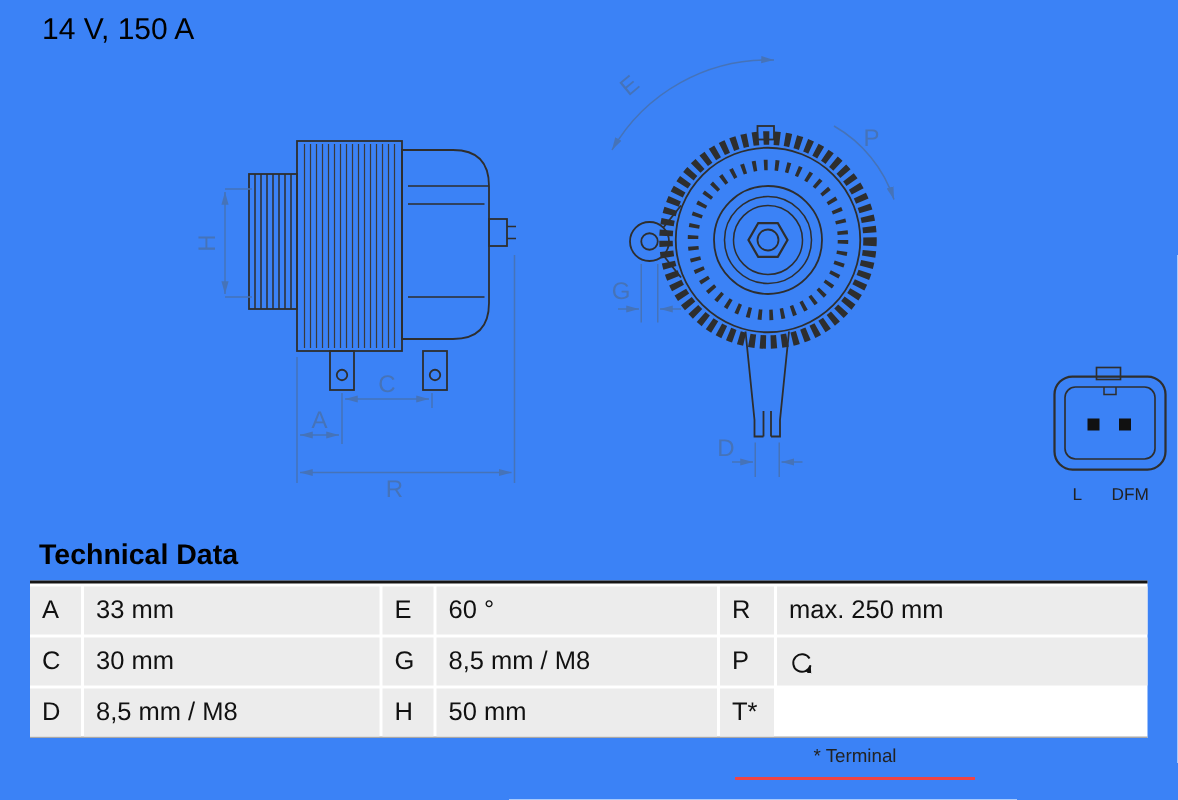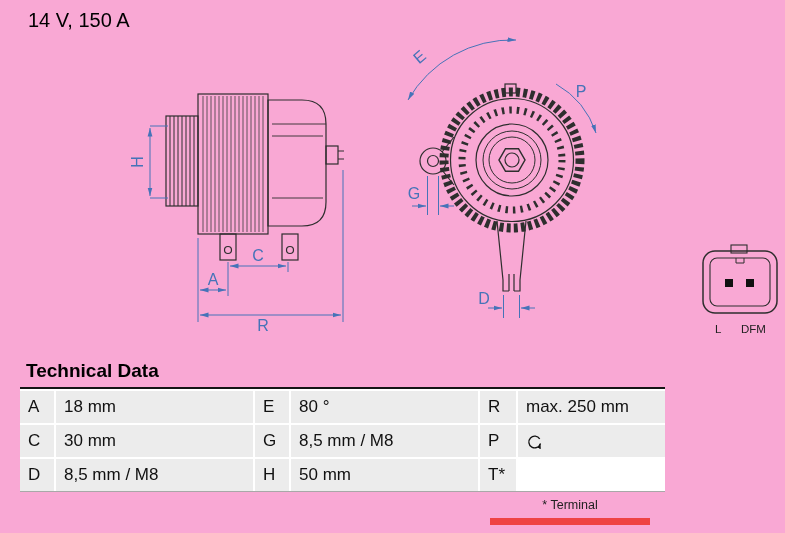--- a/index.html
+++ b/index.html
@@ -1,31 +1,31 @@
 <!DOCTYPE html>
 <html><head>
 <meta charset="utf-8">
 <style>
   html,body{margin:0;padding:0;background:#fff;}
-  .page{position:relative;width:785px;height:533px;background:#f9a8d4;overflow:hidden;
+  .page{position:relative;width:785px;height:533px;background:#3b82f6;overflow:hidden;
         font-family:"Liberation Sans",sans-serif;color:#111;}
   .spec{position:absolute;left:28px;top:8px;font-size:20px;line-height:24px;color:#000;}
   .drawing{position:absolute;left:0;top:0;}
   svg text{font-family:"Liberation Sans",sans-serif;}
   .dim-label{font-size:16px;fill:#4673b8;}
   .pin-label{font-size:11.5px;fill:#222;}
-  .tech{position:absolute;left:20px;top:360px;width:645px;}
+  .tech{position:absolute;left:20px;top:360px;width:745px;}
   .tech-title{font-size:19px;font-weight:bold;margin:0 0 5px 6px;color:#000;}
   .grid{display:grid;grid-template-columns:34px 197px 34px 187px 36px 1fr;
         gap:2px;background:#fff;border-top:2px solid #151515;padding-top:2px;
         border-bottom:1px solid #a8a8a8;}
   .cell{background:#ececec;font-size:17px;line-height:22px;padding:5px 4px 5px 8px;
         white-space:nowrap;display:flex;align-items:center;}
   .fnwrap{margin:3px 0 0 470px;width:160px;text-align:center;
-          border-bottom:7px solid #ef4444;padding-bottom:5px;}
+          border-bottom:2px solid #ef4444;padding-bottom:5px;}
   .footnote{font-size:12.5px;color:#222;}
   .rot-icon{display:inline-block;vertical-align:middle;}
 </style>
 </head>
 <body>
 
 <div class="page">
 
   <div class="spec">14 V, 150 A</div>
 
@@ -110,23 +110,23 @@
       <text x="741" y="333" class="pin-label">DFM</text>
     </g>
   </svg>
 
   <div class="tech">
     <h2 class="tech-title">Technical Data</h2>
 
     <div class="grid">
 
       <div class="cell">A</div>
-      <div class="cell">18 mm</div>
+      <div class="cell">33 mm</div>
       <div class="cell">E</div>
-      <div class="cell">80 °</div>
+      <div class="cell">60 °</div>
       <div class="cell">R</div>
       <div class="cell">max. 250 mm</div>
 
       <div class="cell">C</div>
       <div class="cell">30 mm</div>
       <div class="cell">G</div>
       <div class="cell">8,5 mm / M8</div>
       <div class="cell">P</div>
       <div class="cell">
         <svg class="rot-icon" viewBox="0 0 18 18" width="17" height="17">

